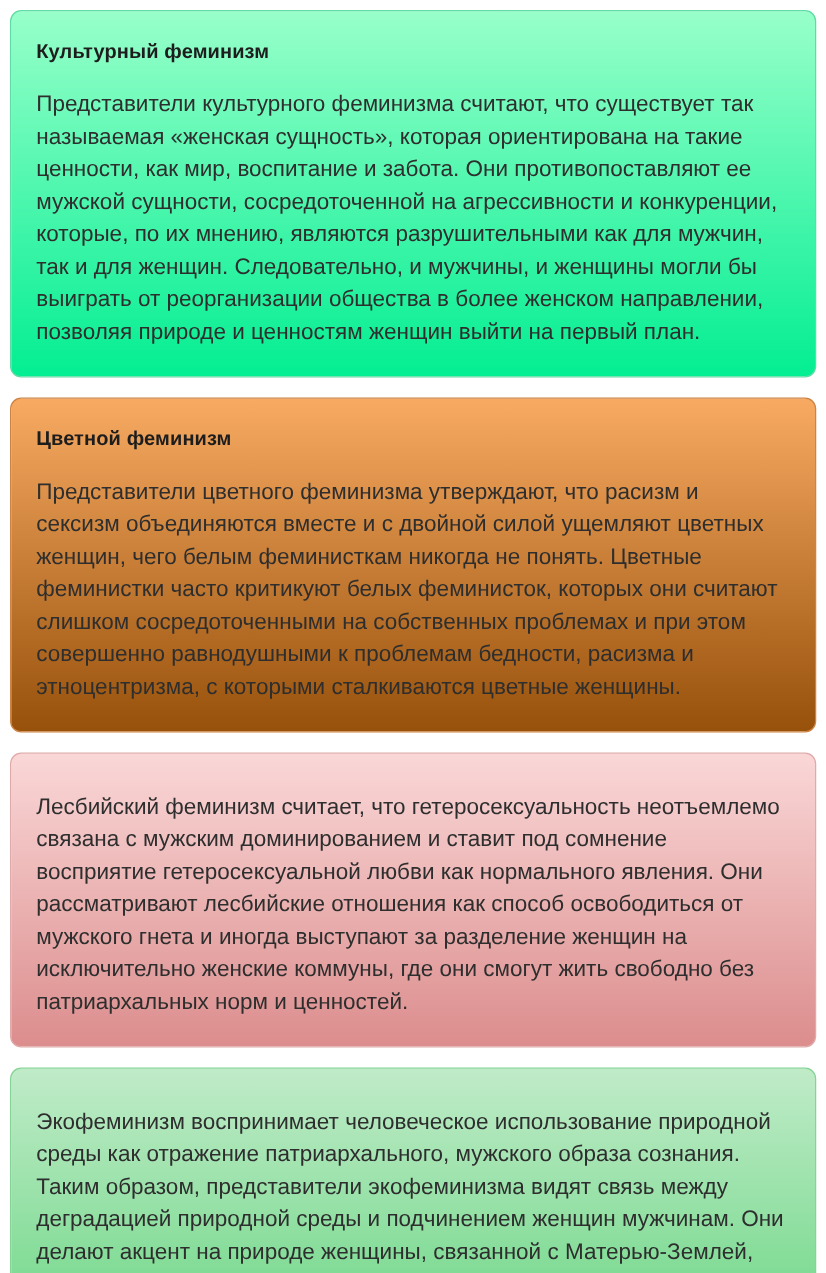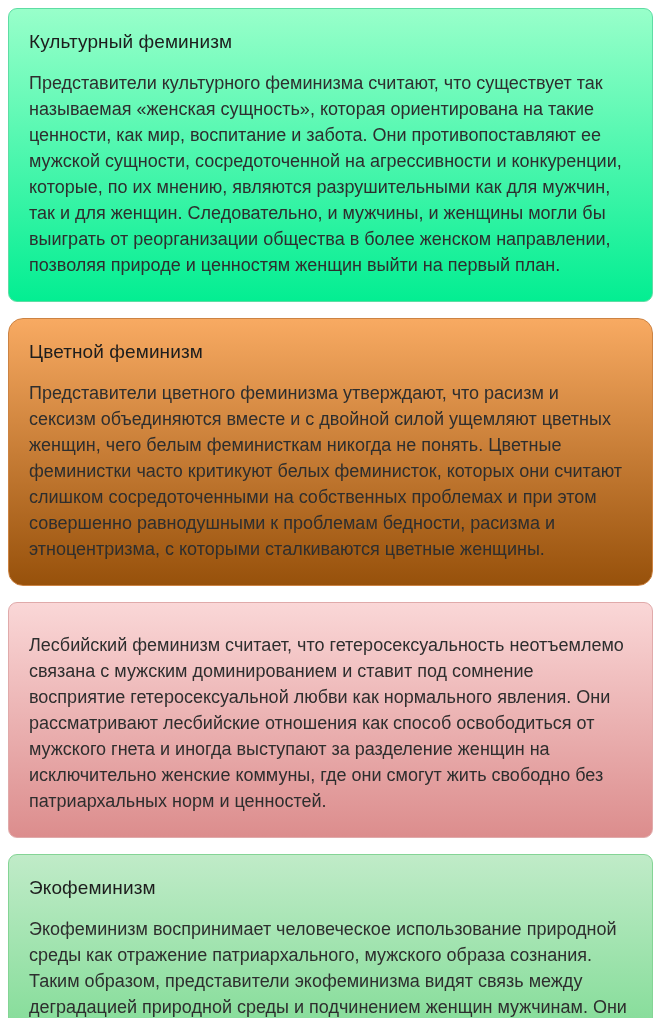--- a/index.html
+++ b/index.html
@@ -22,34 +22,34 @@
   }
   .card {
     border-radius: 9px;
     border: 1px solid transparent;
     padding: 13px 16px 15px 14px;
     box-sizing: border-box;
     width: 645px;
   }
   .card-title {
     margin: 8px 6px 0 6px;
-    font-size: 19px;
+    font-size: 16px;
     line-height: 24px;
-    font-weight: normal;
+    font-weight: bold;
     color: #1d1d1d;
     letter-spacing: 0.1px;
   }
   .card-body {
     margin: 16px 6px 8px 6px;
     font-size: 18px;
     line-height: 26px;
     color: #2e2e2e;
   }
   .card-1 { min-height: 259px; }
-  .card-2 { min-height: 245px; border-radius: 15px; }
+  .card-2 { min-height: 245px; }
   .card-3 { min-height: 220px; }
   .card-4 { min-height: 236px; }
 </style>
 </head>
 <body style="background: rgb(255, 255, 255);">
 
 <div class="page">
 
   <section class="card card-1" style="background: linear-gradient(rgb(152, 255, 202) 0%, rgb(3, 238, 146) 100%); border-color: rgb(95, 220, 164);">
     <h2 class="card-title">Культурный феминизм</h2>
@@ -59,17 +59,16 @@
   <section class="card card-2" style="background: linear-gradient(rgb(248, 170, 98) 0%, rgb(151, 81, 11) 100%); border-color: rgb(204, 131, 67);">
     <h2 class="card-title">Цветной феминизм</h2>
     <p class="card-body">Представители цветного феминизма утверждают, что расизм и сексизм объединяются вместе и с двойной силой ущемляют цветных женщин, чего белым феминисткам никогда не понять. Цветные феминистки часто критикуют белых феминисток, которых они считают слишком сосредоточенными на собственных проблемах и при этом совершенно равнодушными к проблемам бедности, расизма и этноцентризма, с которыми сталкиваются цветные женщины.</p>
   </section>
 
   <section class="card card-3" style="background: linear-gradient(rgb(250, 215, 215) 0%, rgb(220, 141, 141) 100%); border-color: rgb(224, 170, 170);">
     <p class="card-body">Лесбийский феминизм считает, что гетеросексуальность неотъемлемо связана с мужским доминированием и ставит под сомнение восприятие гетеросексуальной любви как нормального явления. Они рассматривают лесбийские отношения как способ освободиться от мужского гнета и иногда выступают за разделение женщин на исключительно женские коммуны, где они смогут жить свободно без патриархальных норм и ценностей.</p>
   </section>
 
   <section class="card card-4" style="background: linear-gradient(rgb(192, 235, 200) 0%, rgb(93, 211, 121) 100%); border-color: rgb(132, 212, 149);">
-    <h2 class="card-title">Экофеминизм</h2>
     <p class="card-body">Экофеминизм воспринимает человеческое использование природной среды как отражение патриархального, мужского образа сознания. Таким образом, представители экофеминизма видят связь между деградацией природной среды и подчинением женщин мужчинам. Они делают акцент на природе женщины, связанной с Матерью-Землей, поскольку многие считают, что только женщины (или женские ценности) могут показать нам альтернативу экологически и социально разрушенной системы, в которой мы живем.</p>
   </section>
 
 </div>
 
 </body></html>

